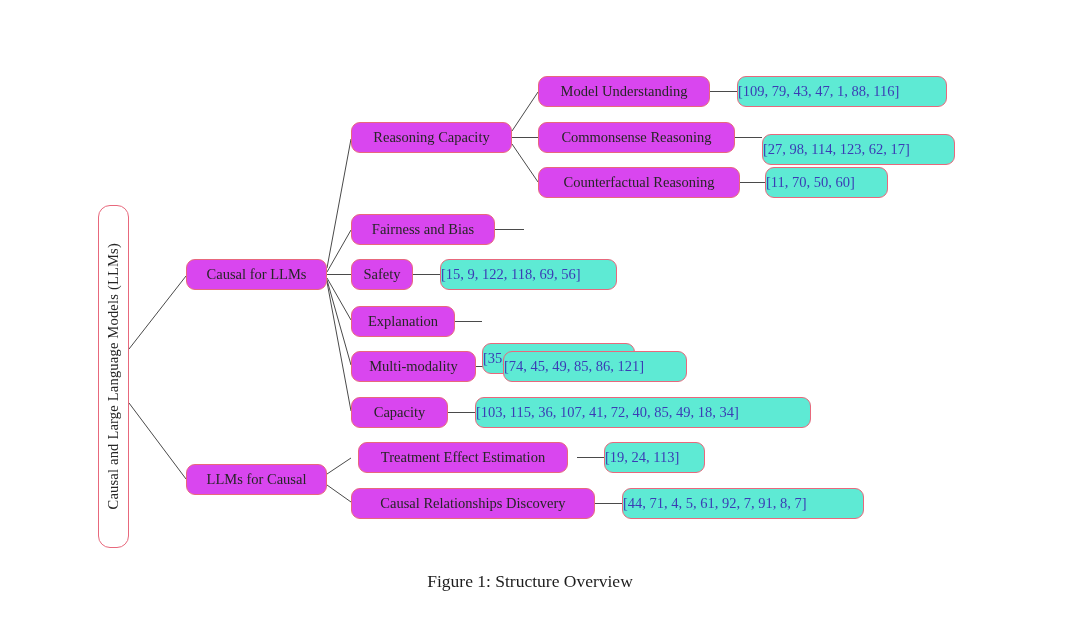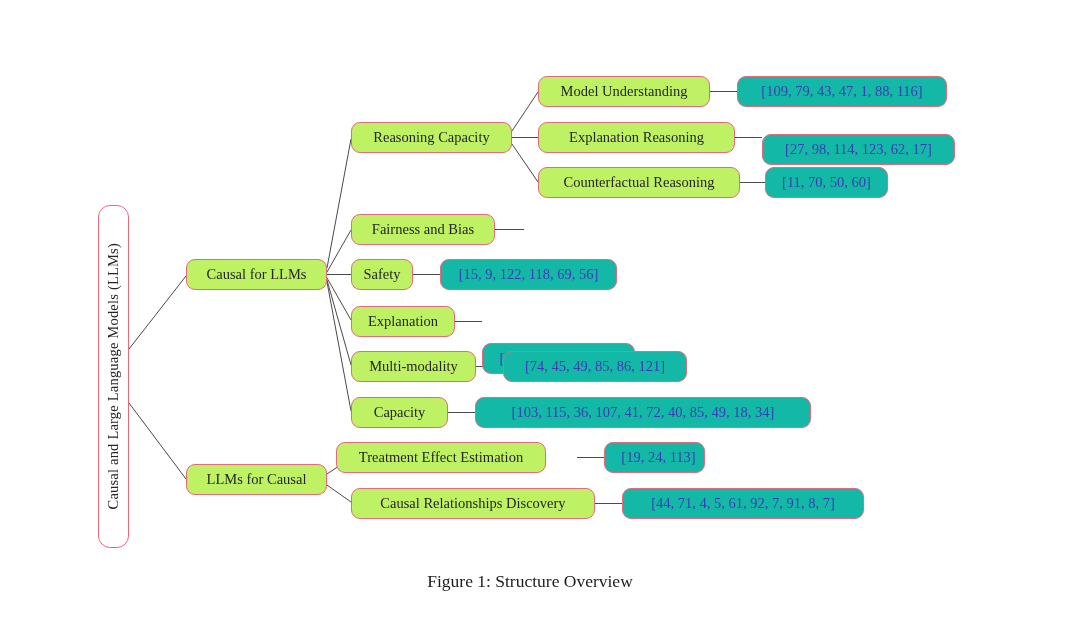--- a/index.html
+++ b/index.html
@@ -24,37 +24,36 @@
   }
   #edges line {
     stroke: #4a4a4a;
     stroke-width: 1;
   }
   .node {
     position: absolute;
     box-sizing: border-box;
     border: 1.6px solid #e8687c;
     border-radius: 9px;
-    background: #bef264;
+    background: #d946ef;
     display: flex;
     align-items: center;
     justify-content: center;
     white-space: nowrap;
     color: #262626;
     font-size: 14.5px;
   }
   .citation {
     position: absolute;
     box-sizing: border-box;
     border: 1.6px solid #e8687c;
     border-radius: 9px;
-    background: #14b8a6;
+    background: #5eead4;
     display: flex;
     align-items: center;
-    justify-content: center;
     white-space: nowrap;
     color: #3b3cb5;
     font-size: 14.5px;
   }
   .root-node {
     position: absolute;
     left: 98px;
     top: 205px;
     width: 31px;
     height: 343px;
@@ -138,32 +137,32 @@
   <div class="node" style="left:351px; top:306px; width:104px; height:31px;">
     <span>Explanation</span>
   </div>
   <div class="node" style="left:351px; top:351px; width:125px; height:31px;">
     <span>Multi-modality</span>
   </div>
   <div class="node" style="left:351px; top:397px; width:97px; height:31px;">
     <span>Capacity</span>
   </div>
 
-  <div class="node" style="left:336px; top:442px; width:210px; height:31px;">
+  <div class="node" style="left:358px; top:442px; width:210px; height:31px;">
     <span>Treatment Effect Estimation</span>
   </div>
   <div class="node" style="left:351px; top:488px; width:244px; height:31px;">
     <span>Causal Relationships Discovery</span>
   </div>
 
   <div class="node" style="left:538px; top:76px; width:172px; height:31px;">
     <span>Model Understanding</span>
   </div>
   <div class="node" style="left:538px; top:122px; width:197px; height:31px;">
-    <span>Explanation Reasoning</span>
+    <span>Commonsense Reasoning</span>
   </div>
   <div class="node" style="left:538px; top:167px; width:202px; height:31px;">
     <span>Counterfactual Reasoning</span>
   </div>
 
   <div class="citation" style="left:737px; top:76px; width:210px; height:31px;">
     <span>[109, 79, 43, 47, 1, 88, 116]</span>
   </div>
   <div class="citation" style="left:762px; top:122px; width:193px; height:31px;margin-top:12px;">
     <span>[27, 98, 114, 123, 62, 17]</span>
@@ -176,21 +175,21 @@
   </div>
   <div class="citation" style="left:482px; top:306px; width:153px; height:31px;margin-top:37px;">
     <span>[35, 10, 33, 119, 55]</span>
   </div>
   <div class="citation" style="left:503px; top:351px; width:184px; height:31px;">
     <span>[74, 45, 49, 85, 86, 121]</span>
   </div>
   <div class="citation" style="left:475px; top:397px; width:336px; height:31px;">
     <span>[103, 115, 36, 107, 41, 72, 40, 85, 49, 18, 34]</span>
   </div>
-  <div class="citation" style="left:604px; top:442px; width:101px; height:31px;padding-left:8px;">
+  <div class="citation" style="left:604px; top:442px; width:101px; height:31px;">
     <span>[19, 24, 113]</span>
   </div>
   <div class="citation" style="left:622px; top:488px; width:242px; height:31px;">
     <span>[44, 71, 4, 5, 61, 92, 7, 91, 8, 7]</span>
   </div>
 
   <div class="caption">Figure 1: Structure Overview</div>
 
 </div>
 

